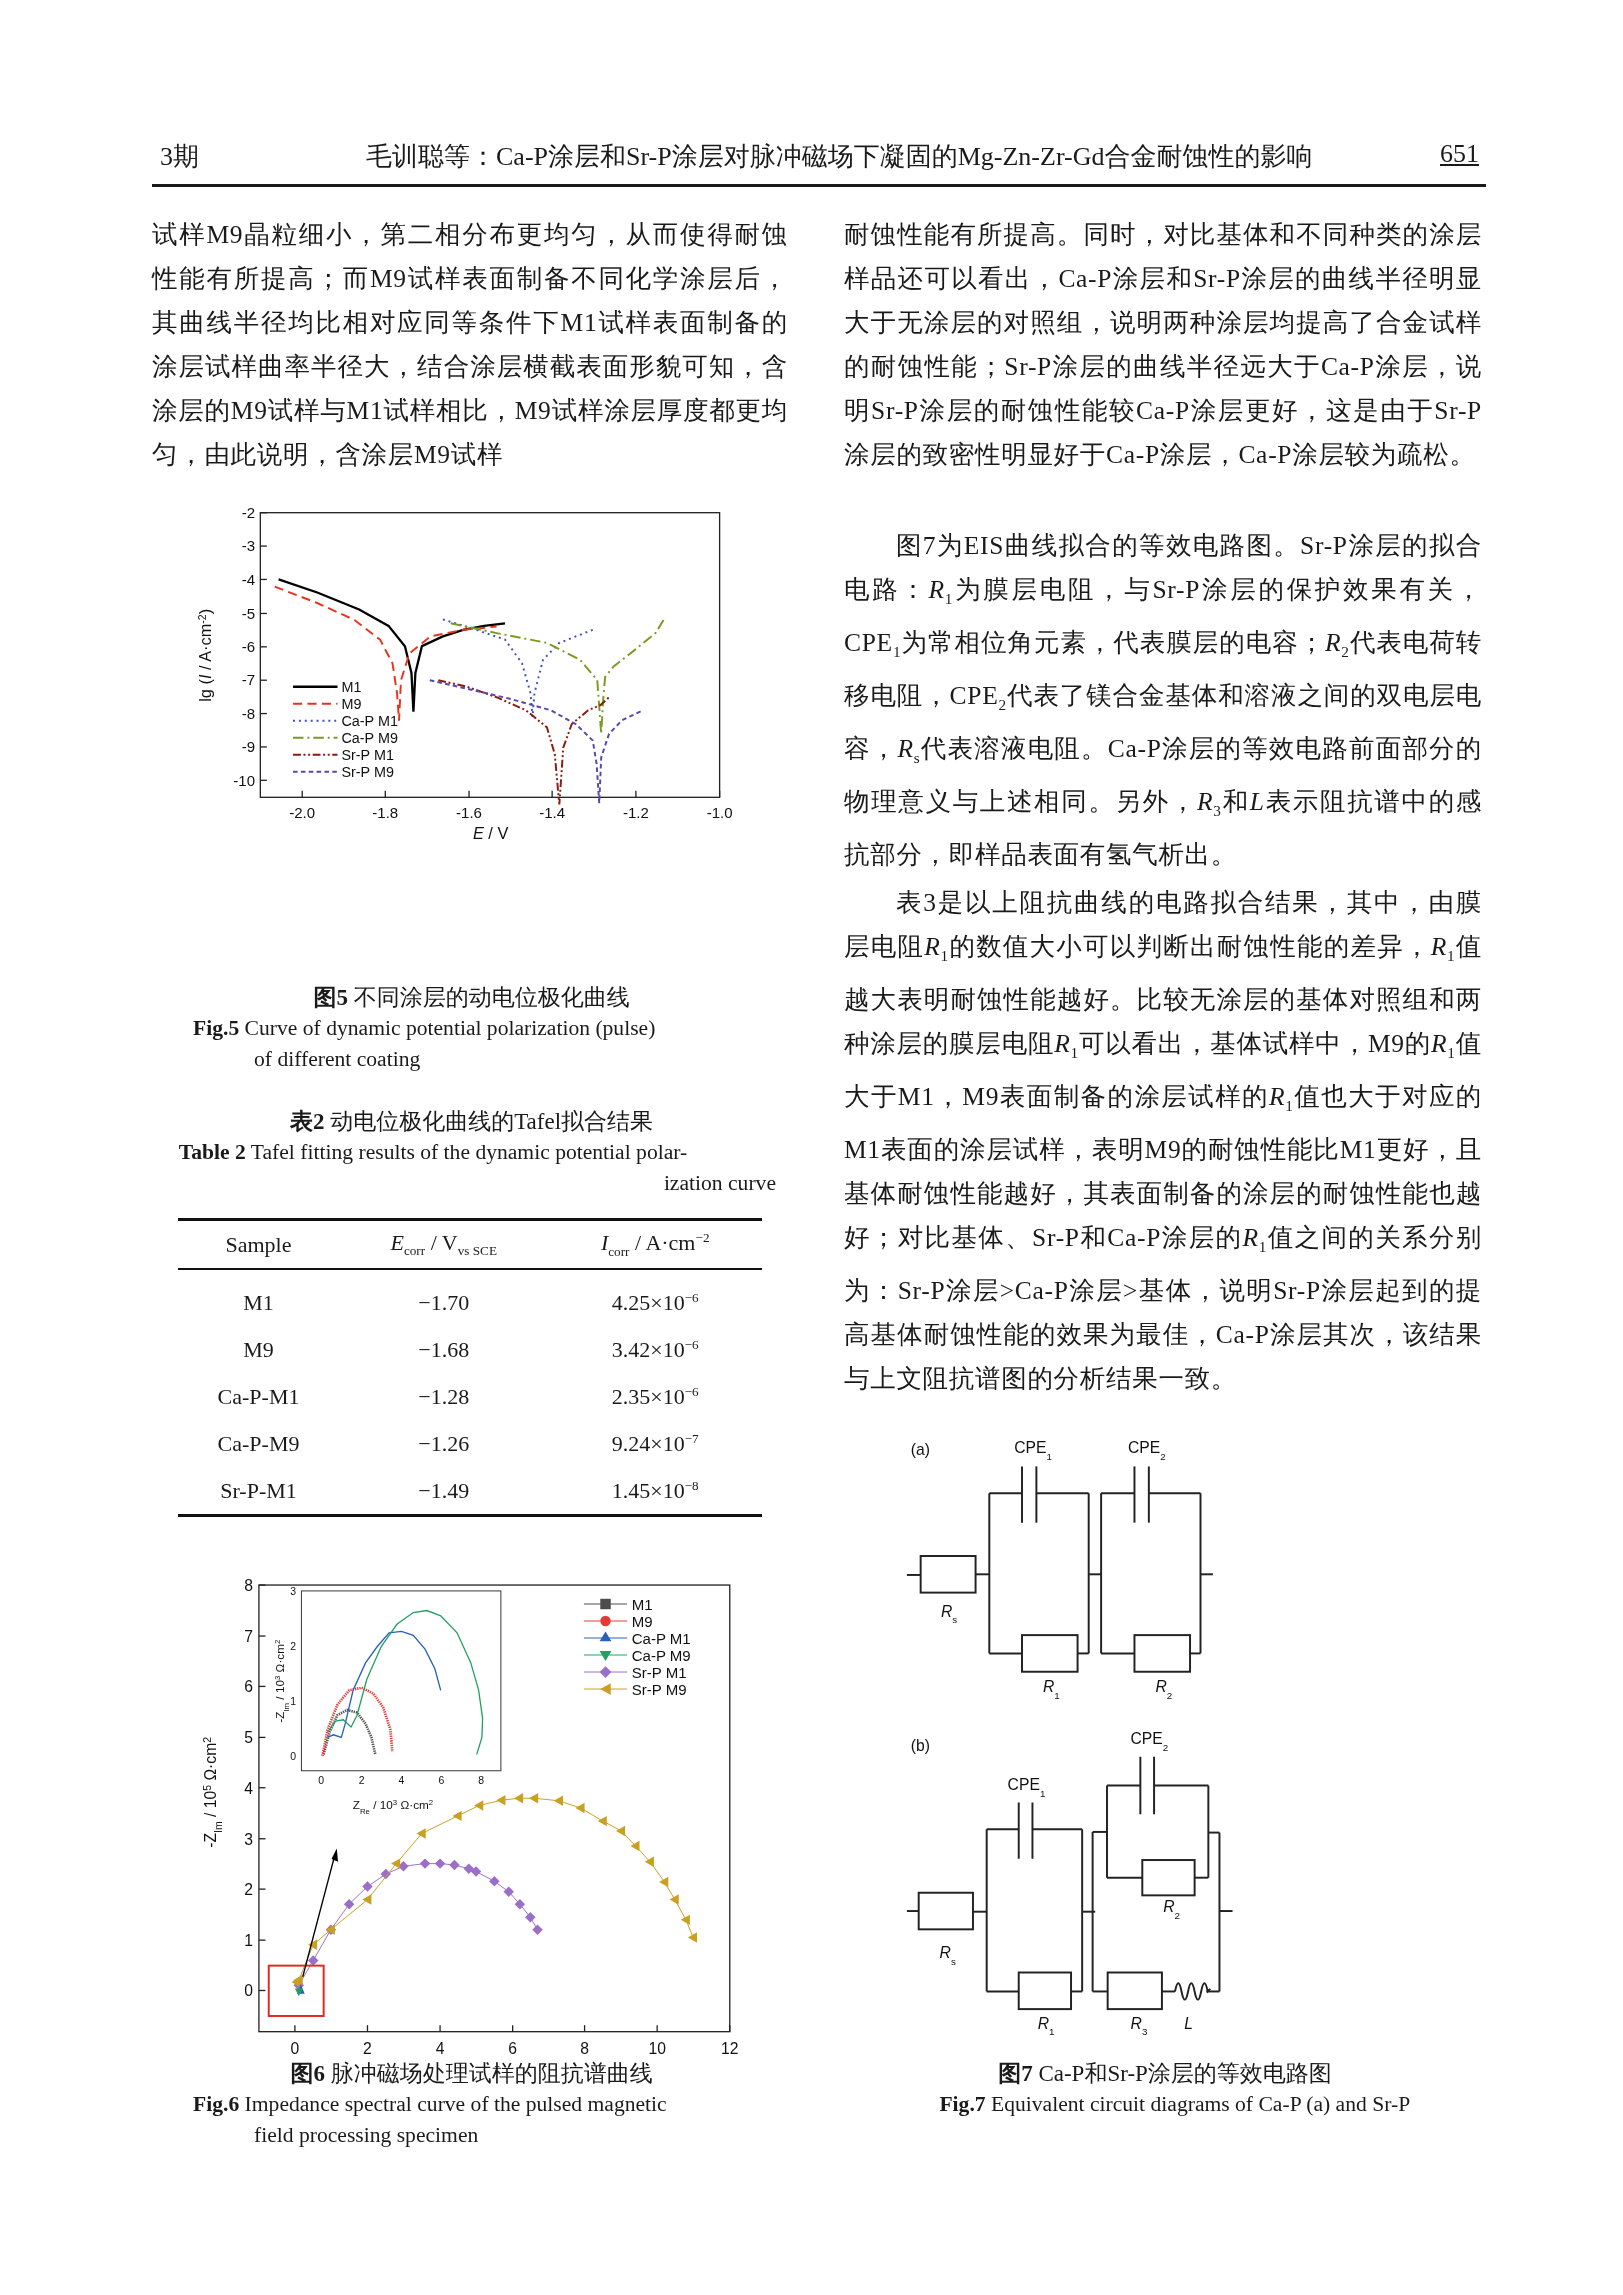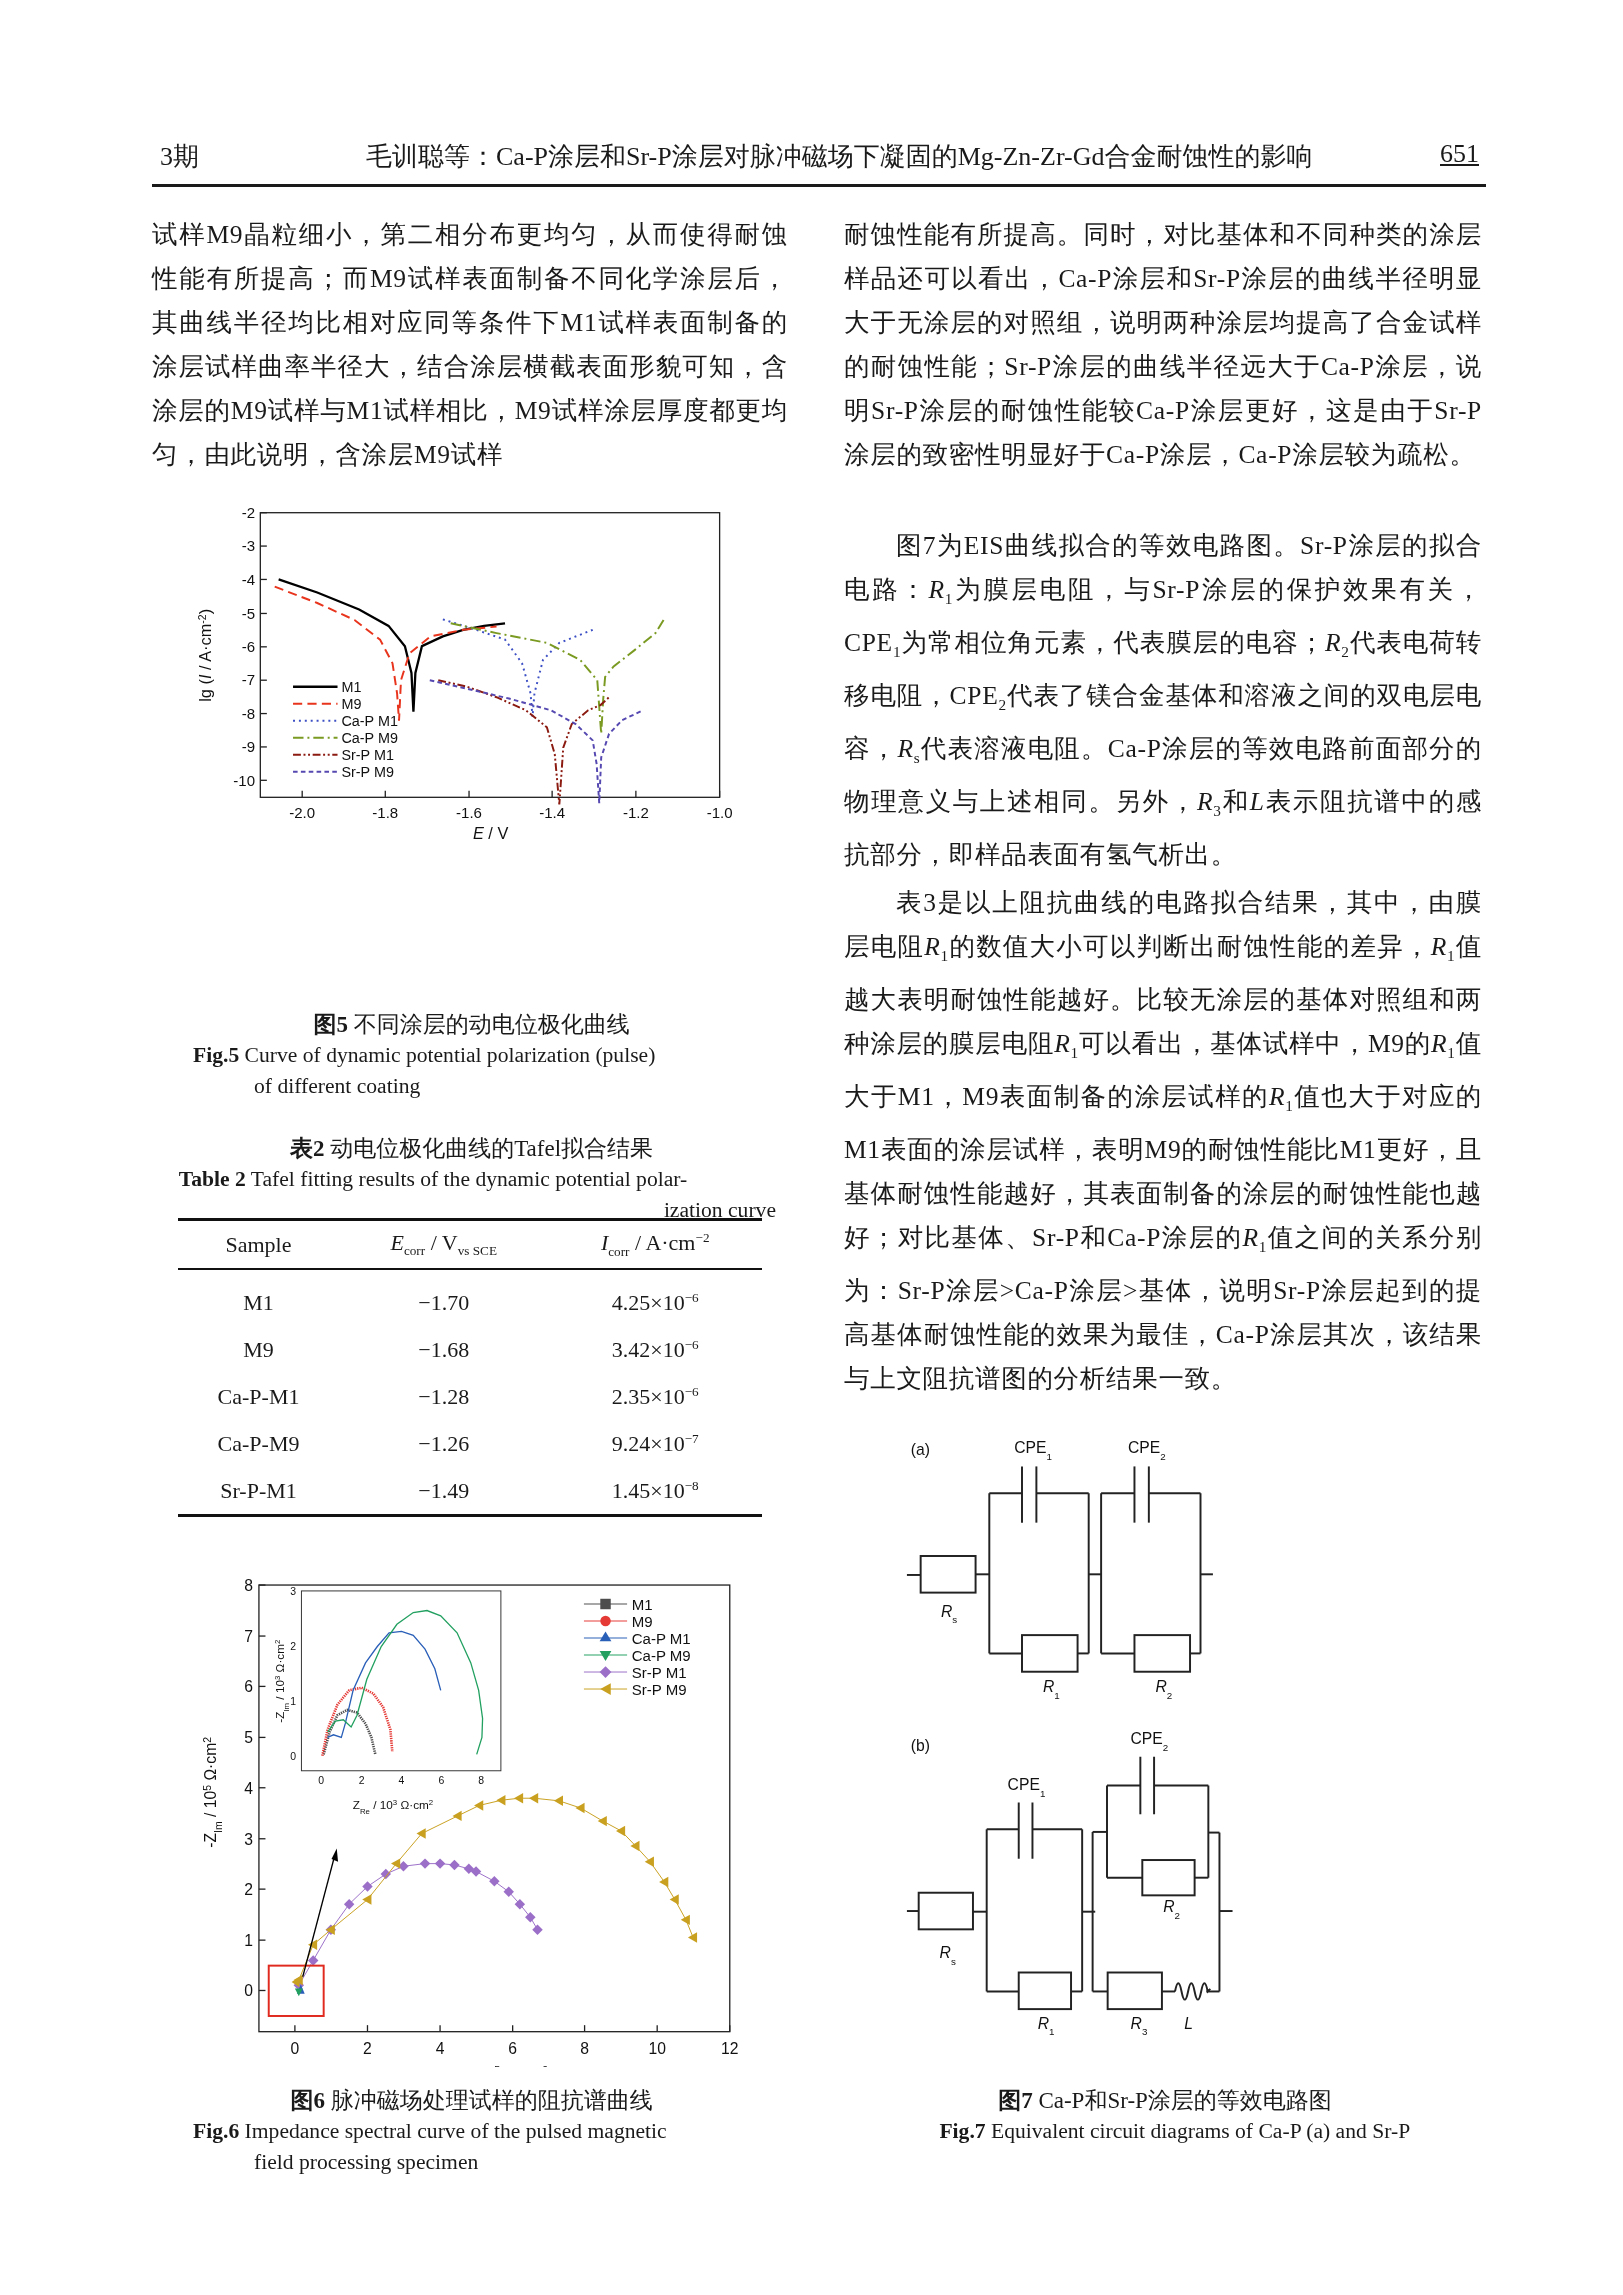--- a/index.html
+++ b/index.html
@@ -4,21 +4,21 @@
 <style>
   html, body { margin:0; padding:0; background:#ffffff; }
   body { width:1623px; height:2295px; position:relative; overflow:hidden;
          font-family:"Liberation Serif","DejaVu Serif",serif; color:#1a1a1a; }
   .abs { position:absolute; }
   .hdr { top:139px; font-size:26px; }
   .rule { position:absolute; left:152px; width:1334px; top:184px; height:2.6px; background:#1a1a1a; }
   .para { position:absolute; font-size:25.5px; line-height:44px; text-align:justify; text-align-last:left; letter-spacing:0.7px; }
   .para p { margin:0; }
   .indent { text-indent:52px; }
-  .cap { position:absolute; text-align:center; font-size:21.6px; line-height:31px;margin-top:27px; }
+  .cap { position:absolute; text-align:center; font-size:21.6px; line-height:31px; }
   .cap .cn { font-size:23px; }
   .cap b { font-weight:bold; }
   .cap .en { text-align:left; }
   table.t2 { position:absolute; left:178px; top:1218px; width:584px; border-collapse:collapse; font-size:22px; }
   table.t2 th, table.t2 td { text-align:center; font-weight:normal; height:47px; padding:0; }
   table.t2 thead tr { border-top:3.3px solid #111; border-bottom:2.6px solid #111; }
   table.t2 thead th { height:47px; }
   table.t2 tbody tr:last-child { border-bottom:3.3px solid #111; }
   table.t2 tbody tr:first-child td { padding-top:9.2px; }
   sup, sub { font-size:60%; }

